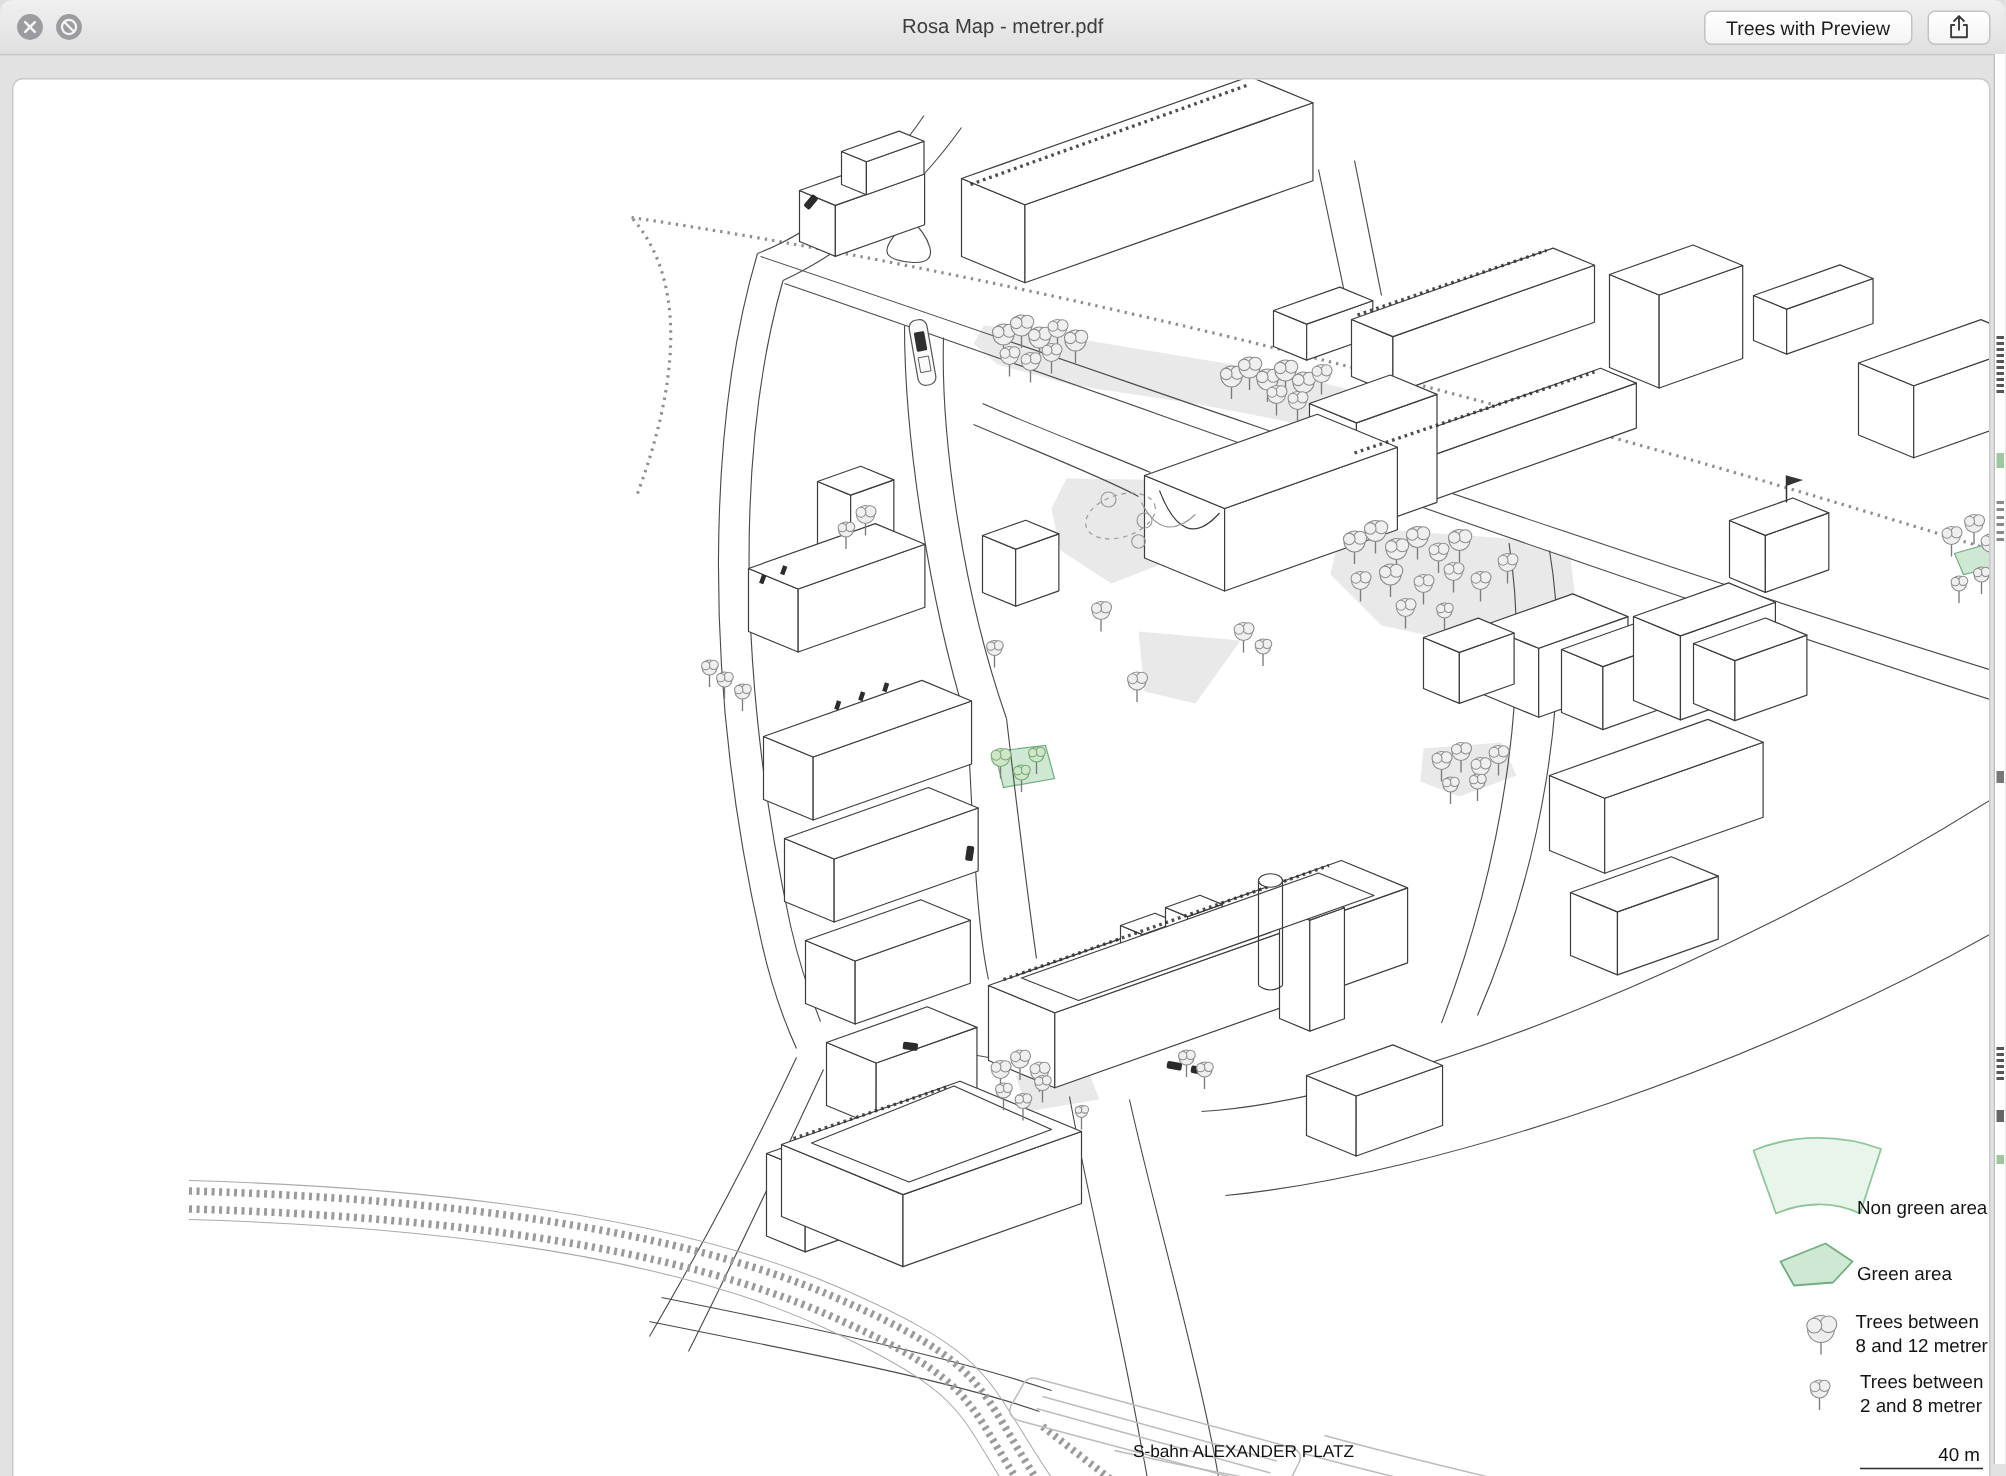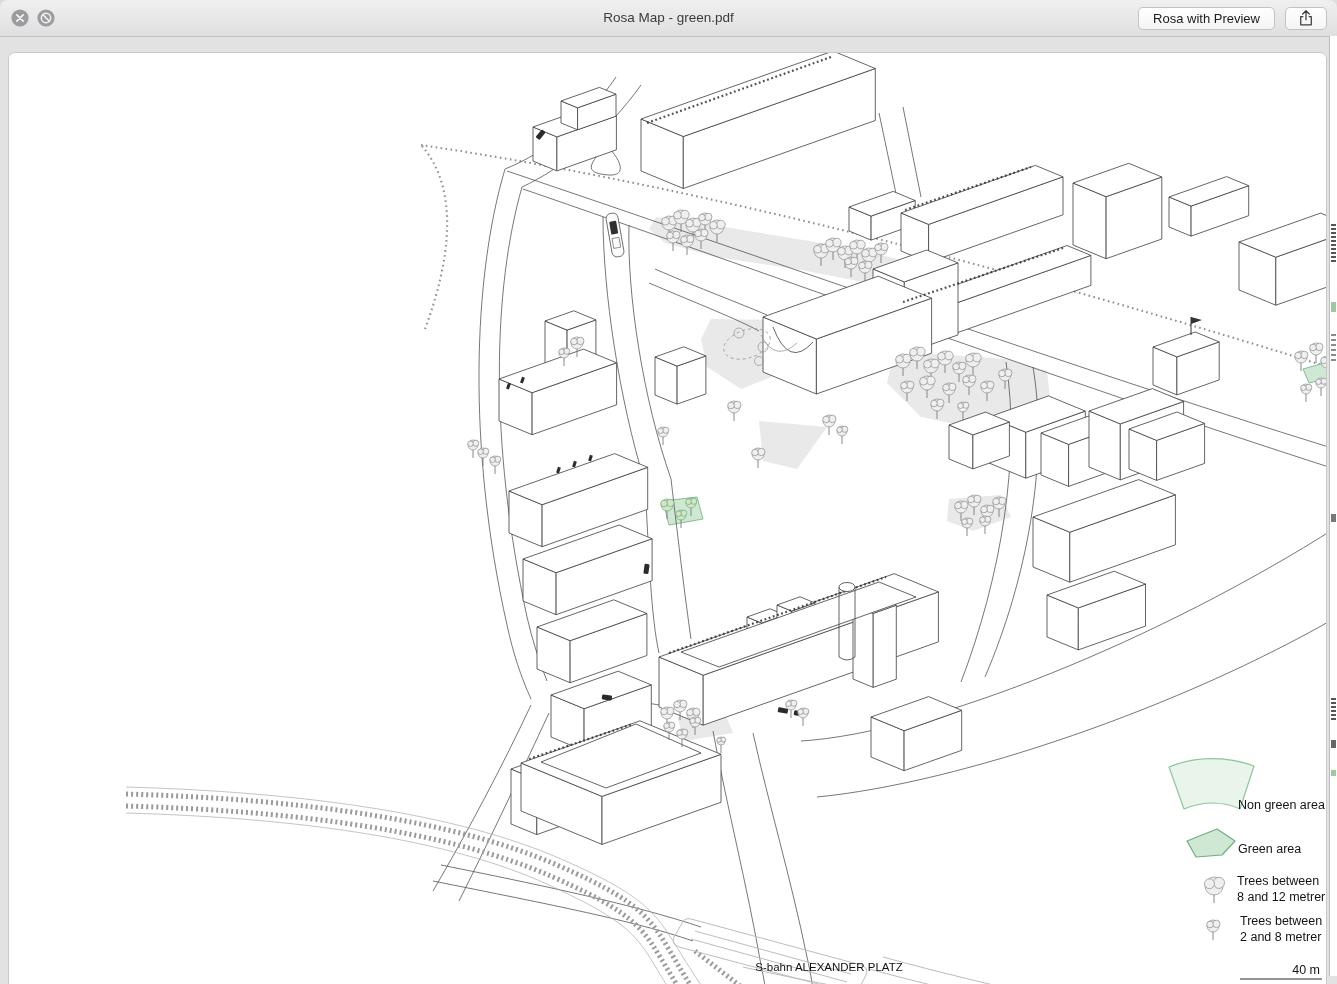--- a/index.html
+++ b/index.html
@@ -52,23 +52,23 @@
         </svg>
       </button>
       <button class="cbtn" title="">
         <svg width="20" height="20" viewBox="0 0 20 20">
           <circle cx="10" cy="10" r="8.6" fill="#9b9ba0"></circle>
           <circle cx="10" cy="10" r="4.7" fill="none" stroke="#f4f4f4" stroke-width="1.5"></circle>
           <path d="M6.8,6.6 L13.4,13.2" stroke="#f4f4f4" stroke-width="1.5" stroke-linecap="round"></path>
         </svg>
       </button>
     </div>
-    <div class="tb-title">Rosa Map - green.pdf</div>
+    <div class="tb-title">Rosa Map - metrer.pdf</div>
     <div class="tb-actions">
-      <button class="owp">Rosa with Preview</button>
+      <button class="owp">Trees with Preview</button>
       <button class="owp share">
         <svg width="20" height="20" viewBox="0 0 22 22">
           <path d="M11,3.2 V13 M7.4,6.6 L11,3 L14.6,6.6 M7.5,9.5 H5.2 V18.5 H16.8 V9.5 H14.5" fill="none" stroke="#3c3c3c" stroke-width="1.4" stroke-linecap="round" stroke-linejoin="round"></path>
         </svg>
       </button>
     </div>
   </div>
 
   <div class="panel">
     <svg width="1317" height="940" viewBox="8 36 1317 940">

